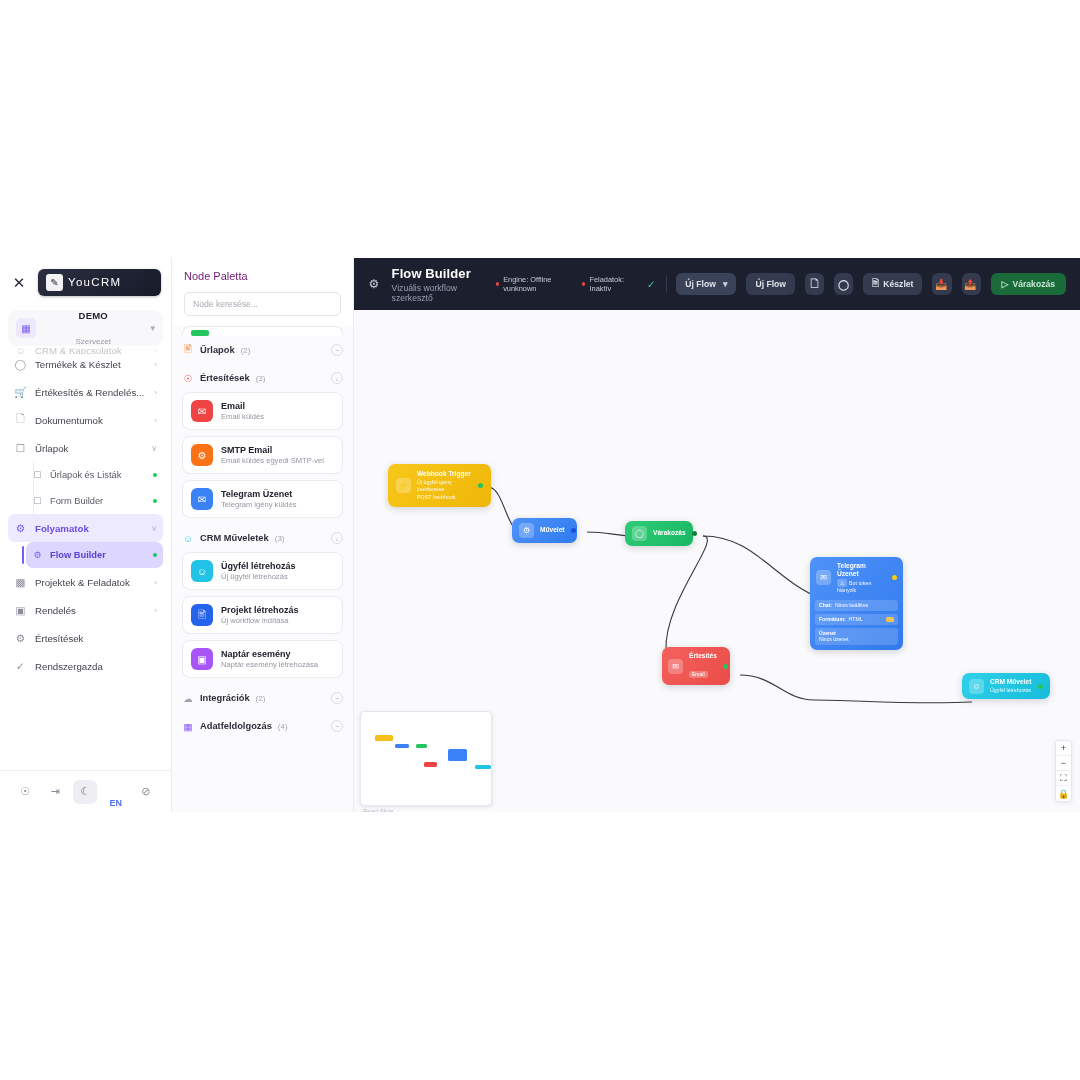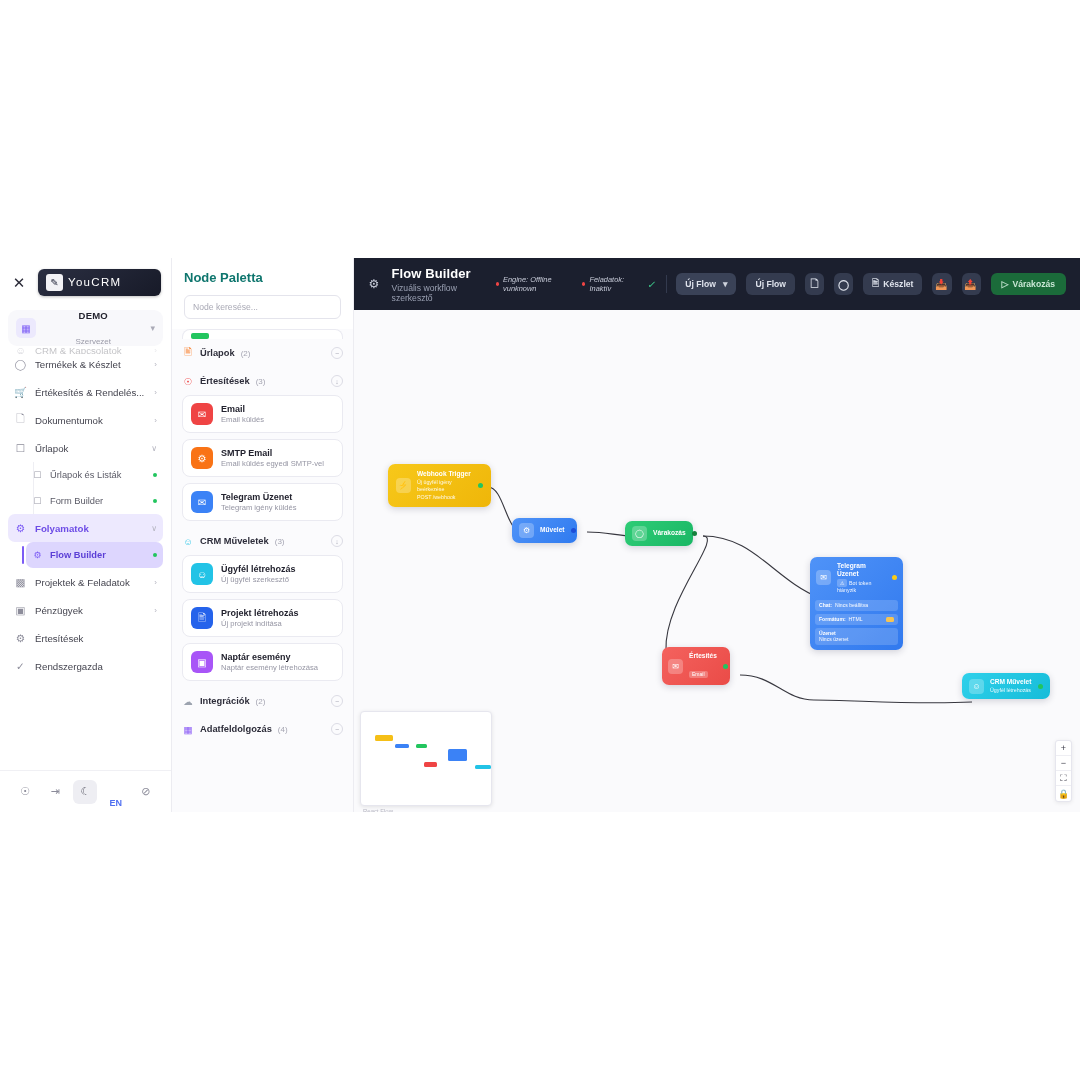--- a/index.html
+++ b/index.html
@@ -139,21 +139,21 @@
   .sb-bi.lang { color:#4f6ff0; font-size:9px; font-weight:700;margin-top:22px;}
 
   
   .palette {
     width: 182px; height: 554px;
     background: #fbfbfd;
     border-right: 1px solid #ececf1;
     display:flex; flex-direction:column;
   }
   .pal-head { padding: 12px 12px 0 12px; background:#fff; }
-  .pal-title { font-size: 13px; font-weight:700; color:#0f766e; }
+  .pal-title { font-size: 11px; font-weight:400; color:#701a75; }
   .pal-search {
     margin-top: 10px; margin-bottom: 10px;
     height: 24px; border:1px solid #e4e4ec; border-radius:6px;
     background:#fff; width:100%;
     font-size: 8.6px; color:#54545f; padding: 0 8px;
     font-family:"Liberation Sans", sans-serif;
   }
   .pal-search::placeholder { color:#a9a9b5; }
   .pal-body { flex:1; overflow:hidden; padding: 0 10px; position:relative;}
   .grp-head {
@@ -198,21 +198,21 @@
     gap: 10px;
   }
   .tb-icon {
     width:18px;height:18px;border-radius:5px;
     display:flex;align-items:center;justify-content:center;
     color:#c7cbd8; font-size:12px;
   }
   .tb-titles { margin-right:auto; }
   .tb-title { color:#fff; font-size:13px; font-weight:700; letter-spacing:.1px;}
   .tb-sub { color:#9aa0b2; font-size:8.6px; margin-top:2px;}
-  .status-grp { display:flex; align-items:center; gap:9px; margin-right:0;font-style:italic;}
+  .status-grp { display:flex; align-items:center; gap:9px; margin-right:0;}
   .status { display:flex;align-items:center;gap:4px; color:#c8ccd9; font-size:7.4px;}
   .sdot { width:4px;height:4px;border-radius:50%; }
   .check { color:#3ecf8e; font-size:10px; }
   .divider { width:1px;height:18px;background:#333a4e; }
   .btn {
     height:22px; border-radius:6px; background:#343b4f;
     border:none; color:#dfe3ec; font-size:8.6px; font-weight:700;
     display:flex;align-items:center;justify-content:center;gap:4px;
     padding: 0 9px; cursor:pointer; white-space:nowrap;
     font-family:"Liberation Sans", sans-serif;
@@ -357,21 +357,21 @@
         </div>
       </div>
 
       <div class="nav-row">
         <span class="ic">▩</span>
         <span class="lb">Projektek &amp; Feladatok</span>
         <span class="ch">›</span>
       </div>
       <div class="nav-row">
         <span class="ic">▣</span>
-        <span class="lb">Pénzügyek</span>
+        <span class="lb">Rendelés</span>
         <span class="ch">›</span>
       </div>
       <div class="nav-row">
         <span class="ic">⚙</span>
         <span class="lb">Értesítések</span>
         <span class="ch"></span>
       </div>
       <div class="nav-row">
         <span class="ic">✓</span>
         <span class="lb">Rendszergazda</span>
@@ -437,28 +437,28 @@
         <span class="grp-ic" style="color:#22c3e6">☺</span>
         <span class="grp-lb">CRM Műveletek</span>
         <span class="grp-ct">(3)</span>
         <span class="grp-tg">↓</span>
       </div>
 
       <div class="pal-card">
         <div class="pal-ico" style="background:#22c3e6">☺</div>
         <div>
           <div class="pal-nm">Ügyfél létrehozás</div>
-          <div class="pal-ds">Új ügyfél szerkesztő</div>
+          <div class="pal-ds">Új ügyfél létrehozás</div>
         </div>
       </div>
       <div class="pal-card">
         <div class="pal-ico" style="background:#2563eb">🖹</div>
         <div>
           <div class="pal-nm">Projekt létrehozás</div>
-          <div class="pal-ds">Új projekt indítása</div>
+          <div class="pal-ds">Új workflow indítása</div>
         </div>
       </div>
       <div class="pal-card">
         <div class="pal-ico" style="background:#a855f7">▣</div>
         <div>
           <div class="pal-nm">Naptár esemény</div>
           <div class="pal-ds">Naptár esemény létrehozása</div>
         </div>
       </div>
 

